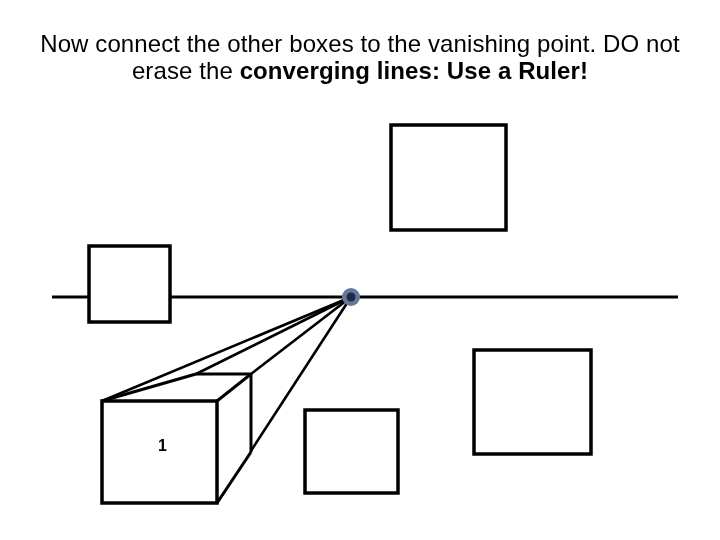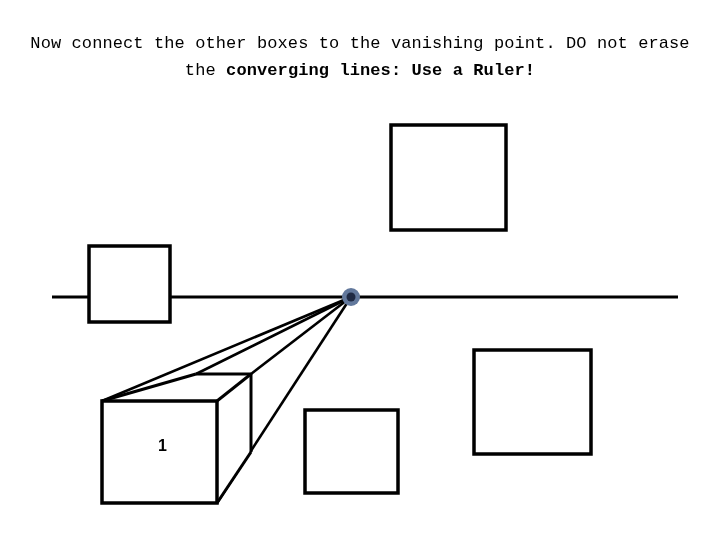--- a/index.html
+++ b/index.html
@@ -16,25 +16,24 @@
     height: 540px;
     background: #ffffff;
     overflow: hidden;
   }
   #title-block {
     position: absolute;
     left: 18px;
     top: 30px;
     width: 684px;
     text-align: center;
-    font-size: 17px;
+    font-size: 24px;
     line-height: 27px;
     color: #000000;
     letter-spacing: 0.1px;
-    font-family: Liberation Mono, monospace;
   }
   #title-block .bold {
     font-weight: bold;
   }
   #canvas {
     position: absolute;
     left: 0;
     top: 0;
     width: 720px;
     height: 540px;

